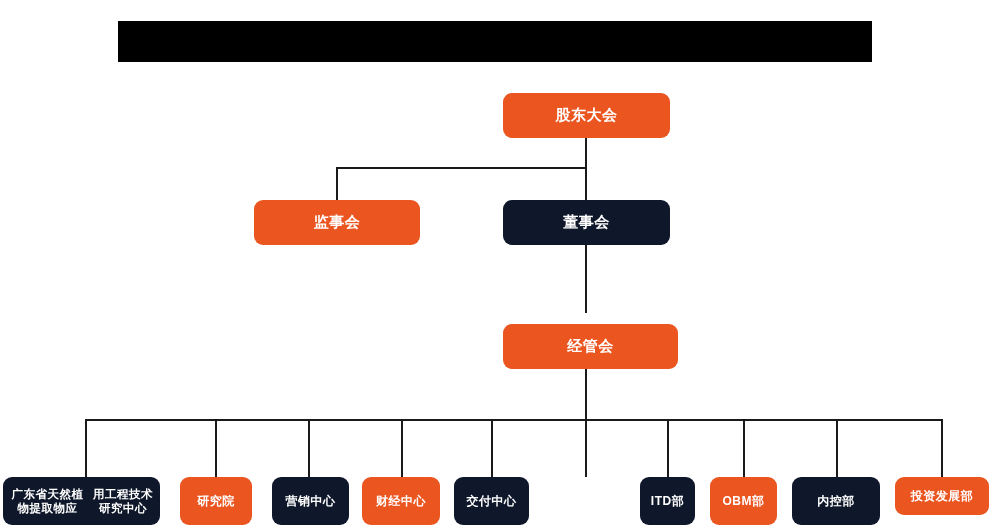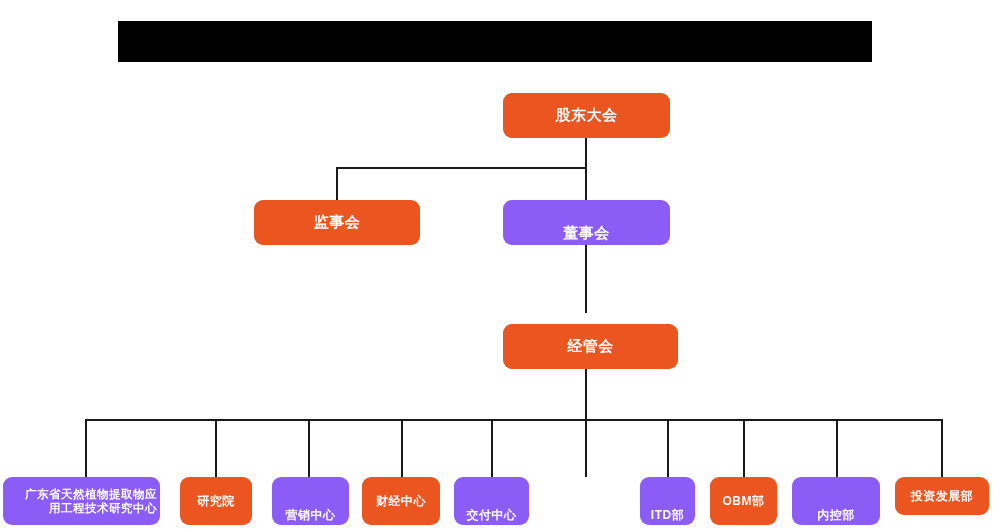--- a/index.html
+++ b/index.html
@@ -43,21 +43,21 @@
     justify-content: center;
     text-align: center;
     color: #ffffff;
     font-weight: bold;
     letter-spacing: 0.5px;
     line-height: 1.25;
     padding: 2px 3px;
     border-radius: 9px;
   }
   .node.dark  { background: #EA5520; }
-  .node.light { background: #8b5cf6; align-items: flex-end; }
+  .node.light { background: #0f172a; }
 
   .node.lvl1 { font-size: 15px; }
   .node.lvl2 { font-size: 15px; }
   .node.lvl3 { font-size: 15px; }
   .node.leaf { font-size: 12px; }
   .node.leaf.small { font-size: 11.5px; font-weight: bold; }
 
   
   .vline {
     position: absolute;
@@ -111,21 +111,21 @@
   </div>
 
   <div class="node light lvl2" style="left:503px; top:200px; width:167px; height:45px;">
     <span>董事会</span>
   </div>
 
   <div class="node dark lvl3" style="left:503px; top:324px; width:175px; height:45px;">
     <span>经管会</span>
   </div>
 
-  <div class="node light leaf small" style="left:3px; top:477px; width:157px; height:48px; flex-direction:column;">
+  <div class="node light leaf small" style="left:3px; top:477px; width:157px; height:48px; flex-direction:row;">
     <span>广东省天然植物提取物应</span>
     <span>用工程技术研究中心</span>
   </div>
 
   <div class="node dark leaf" style="left:180px; top:477px; width:72px; height:48px;">
     <span>研究院</span>
   </div>
 
   <div class="node light leaf" style="left:272px; top:477px; width:77px; height:48px;">
     <span>营销中心</span>

